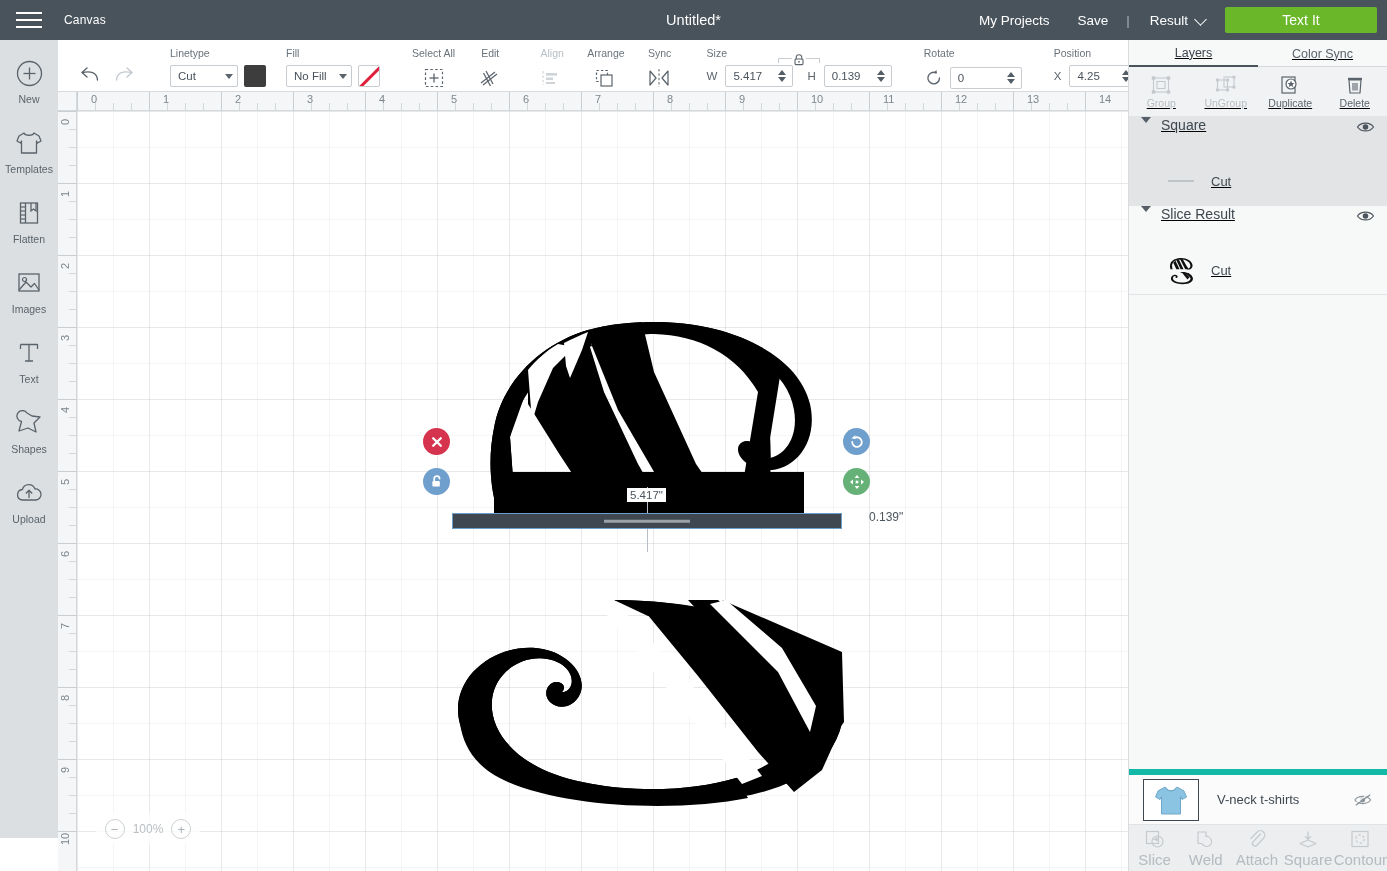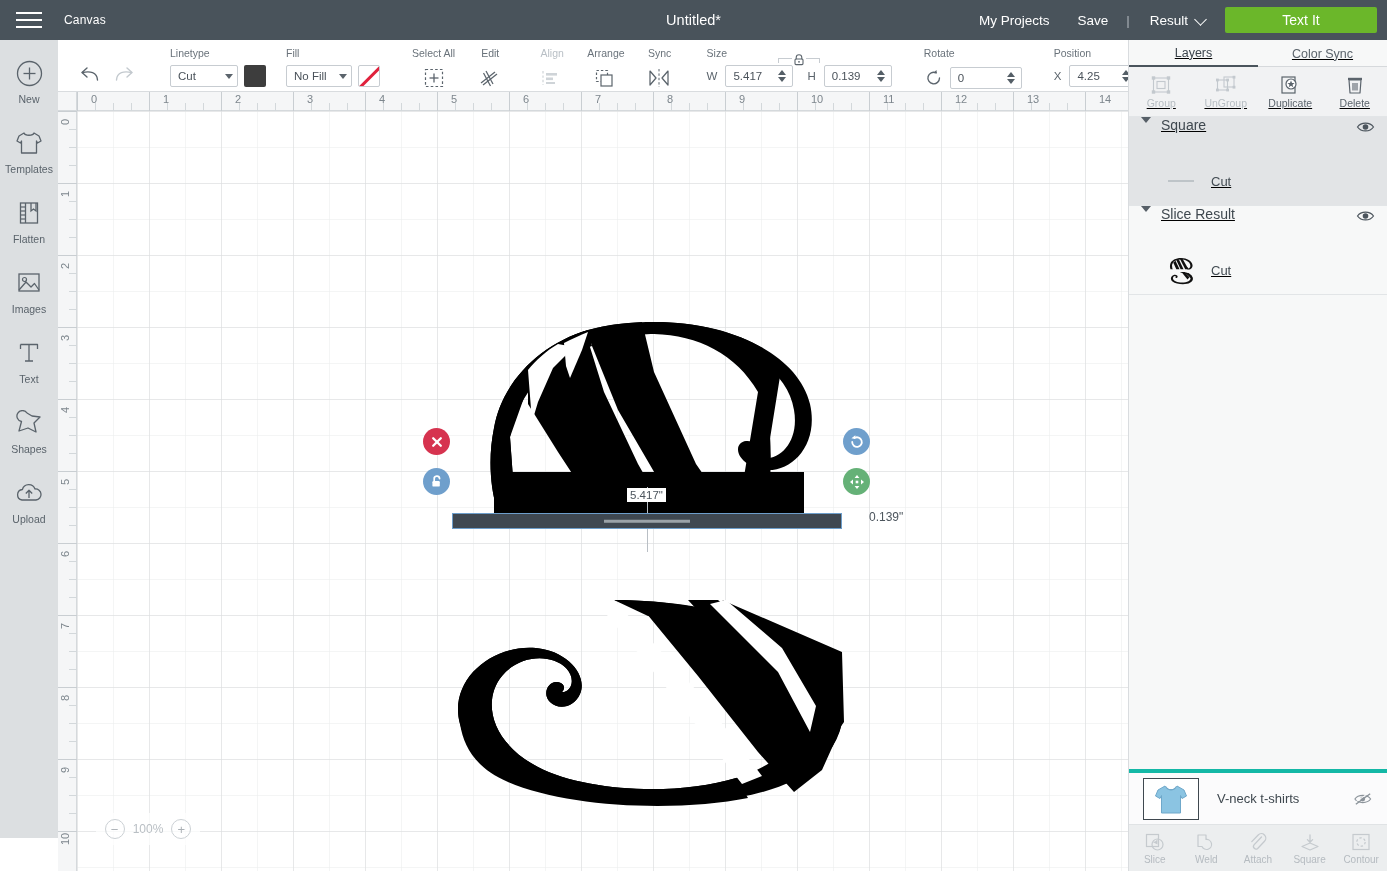--- a/index.html
+++ b/index.html
@@ -156,27 +156,27 @@
   .lg-caret { width: 0; height: 0; border-left: 5px solid transparent; border-right: 5px solid transparent;
     border-top: 6px solid #565f67; margin-right: 10px; }
   .lg-name { font-size: 14px; color: #3f484f; flex: 1; }
   .lg-eye { width: 20px; height: 20px; display: flex; align-items: center; justify-content: center; cursor: pointer; }
   .lg-row { height: 48px; display: flex; align-items: center; padding: 0 12px 0 34px; cursor: pointer; }
   .lg-thumb { width: 36px; height: 36px; display: flex; align-items: center; justify-content: center; }
   .lg-rowlbl { font-size: 13px; color: #424b52; margin-left: 12px; }
 
   .rp-bottom { position: absolute; left: 0; bottom: 0; width: 258px; }
   .tmpl-row { height: 55px; display: flex; align-items: center; padding: 0 14px;
-    background: #fbfbfc; border-top: 4px solid #14b8a6; }
+    background: #fbfbfc; border-top: 6px solid #14b8a6; }
   .tmpl-thumb { width: 56px; height: 42px; border: 1px solid #3f484f; background: #fff;
     display: flex; align-items: center; justify-content: center; }
   .tmpl-lbl { flex: 1; font-size: 13px; color: #3f484f; margin-left: 18px; }
   .ops-row { height: 47px; display: flex; background: #eceeef; border-top: 1px solid #e0e3e5; }
   .op { flex: 1; display: flex; flex-direction: column; align-items: center; justify-content: center; gap: 2px; cursor: pointer; }
-  .op .lbl { font-size: 10px; color: #b5bbc0; }
+  .op .lbl { font-size: 15px; color: #b5bbc0; }
 </style>
 </head>
 <body>
 
 <div id="app">
 
   <div class="topbar">
     <div class="hamburger">
       <i></i>
         <i></i>

